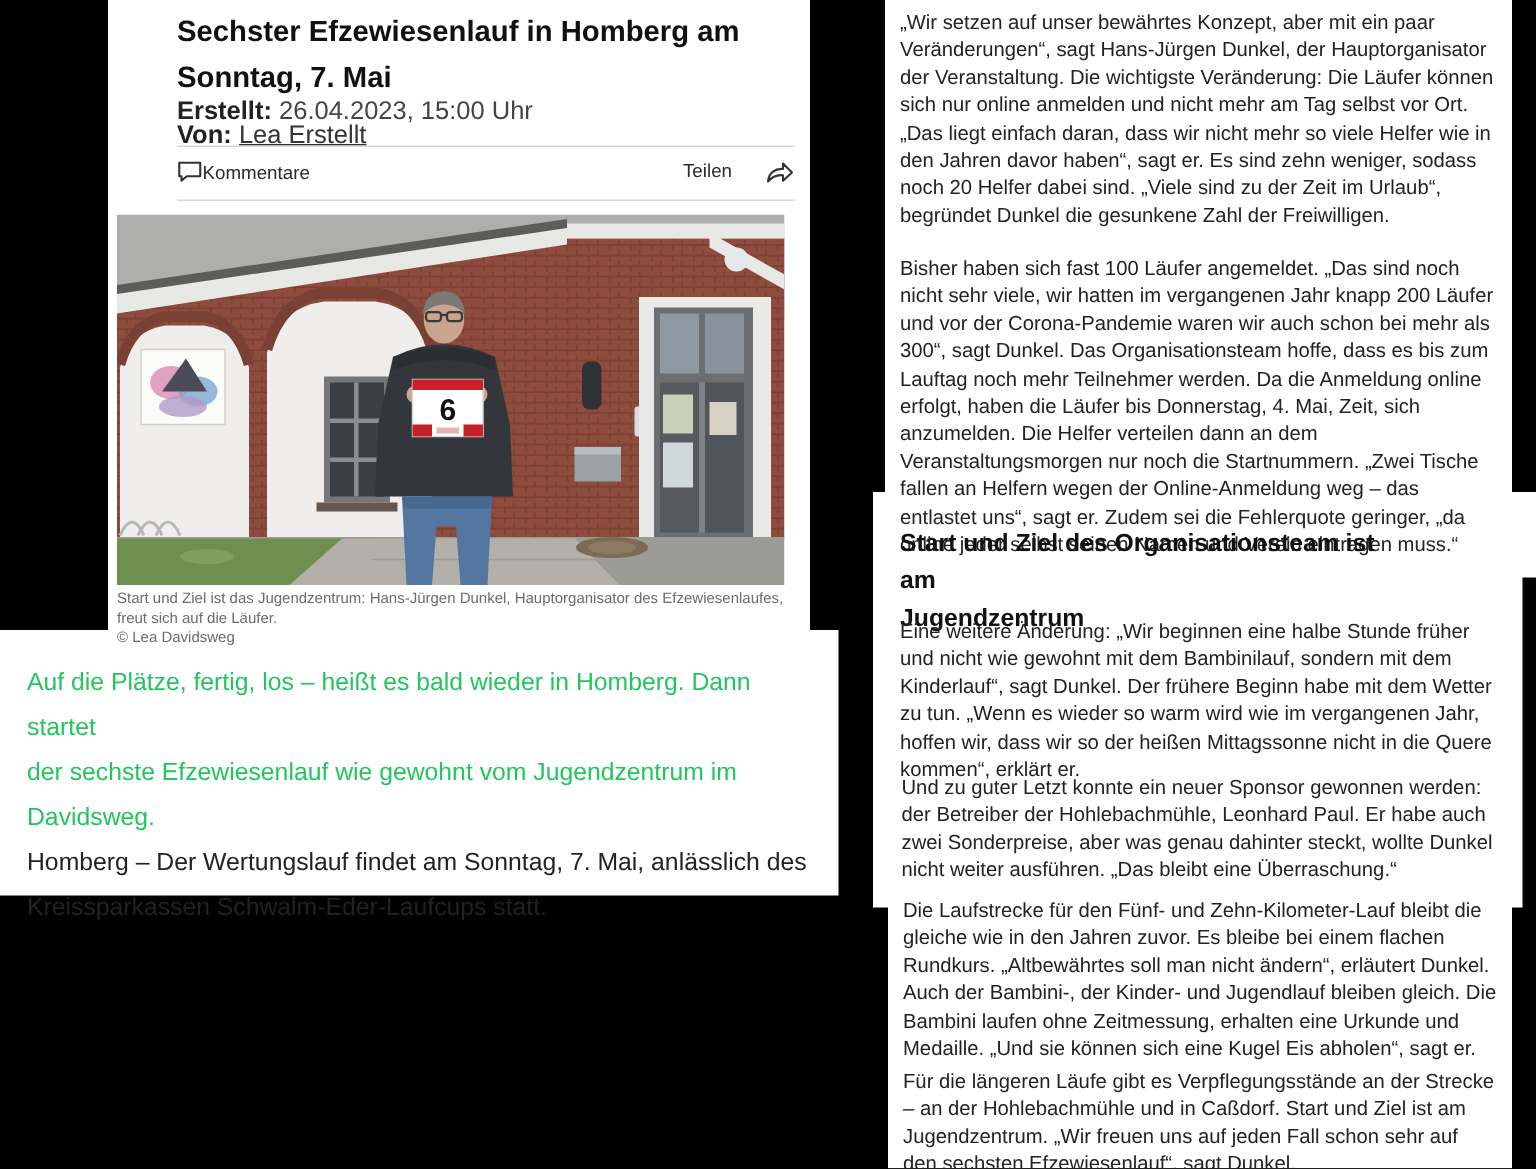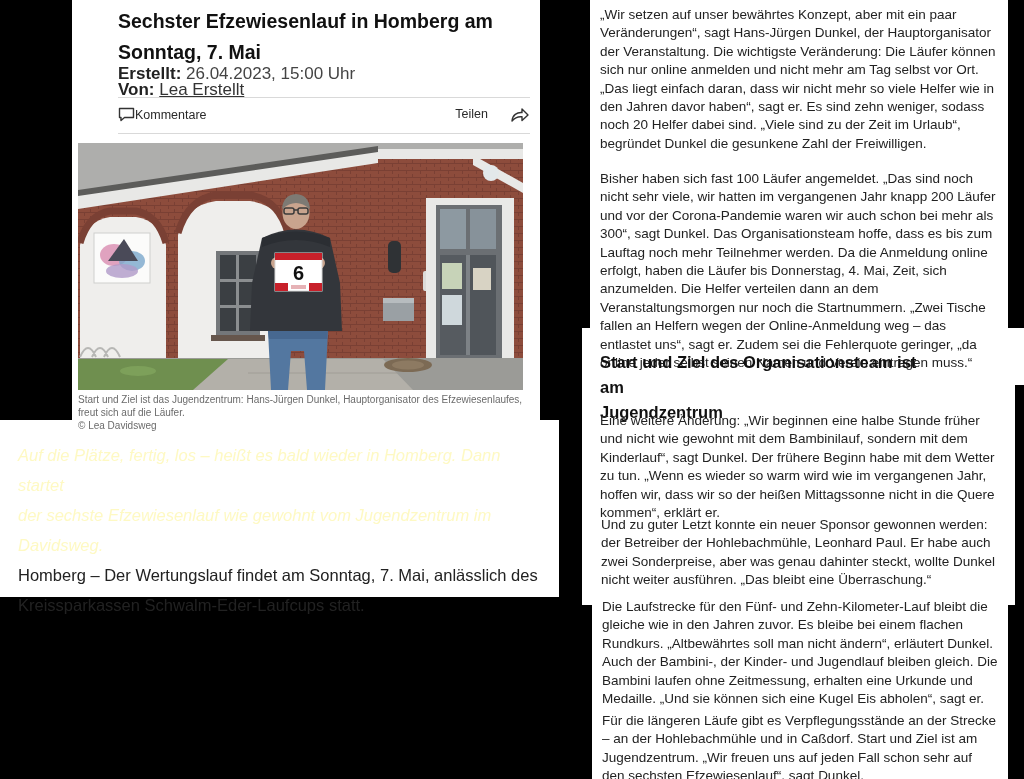--- a/index.html
+++ b/index.html
@@ -12,21 +12,21 @@
   .headline{left:118px;top:6px;width:400px;font-size:19.5px;font-weight:bold;line-height:31px;color:#111;}
   .meta{left:118px;width:400px;font-size:17px;color:#444;line-height:16px;}
   .meta b{color:#222;}
   .meta a{color:#333;text-decoration:underline;cursor:pointer;}
   .divider{left:118px;width:412px;height:1px;background:#d9d9d9;}
   .actionrow{left:118px;top:103px;width:412px;height:28px;font-size:12.5px;color:#2a2a2a;}
   .actionrow .left{position:absolute;left:0;top:4px;display:flex;align-items:center;gap:0;cursor:pointer;}
   .actionrow .right{position:absolute;right:0;top:4px;display:flex;gap:22px;cursor:pointer;}
   .caption{left:78px;top:393px;width:447px;font-size:10px;line-height:13px;color:#6b6b6b;}
   
-  .lead{left:18px;top:440px;width:528px;font-size:16.5px;line-height:30px;font-style:italic;color:#fef9c3;}
+  .lead{left:18px;top:440px;width:528px;font-size:16.5px;line-height:30px;color:#22c55e;}
   .intro{left:18px;top:532px;width:528px;font-size:16.5px;line-height:30px;color:#222;margin-top:28px;}
   
   .rc{width:400px;font-size:13.5px;line-height:18.4px;color:#222;}
   .subhead{left:600px;top:350px;width:330px;font-size:16.5px;font-weight:bold;line-height:25px;color:#111;}
   svg{display:block;}
 </style>
 </head>
 <body>
 
 <div id="canvas">

